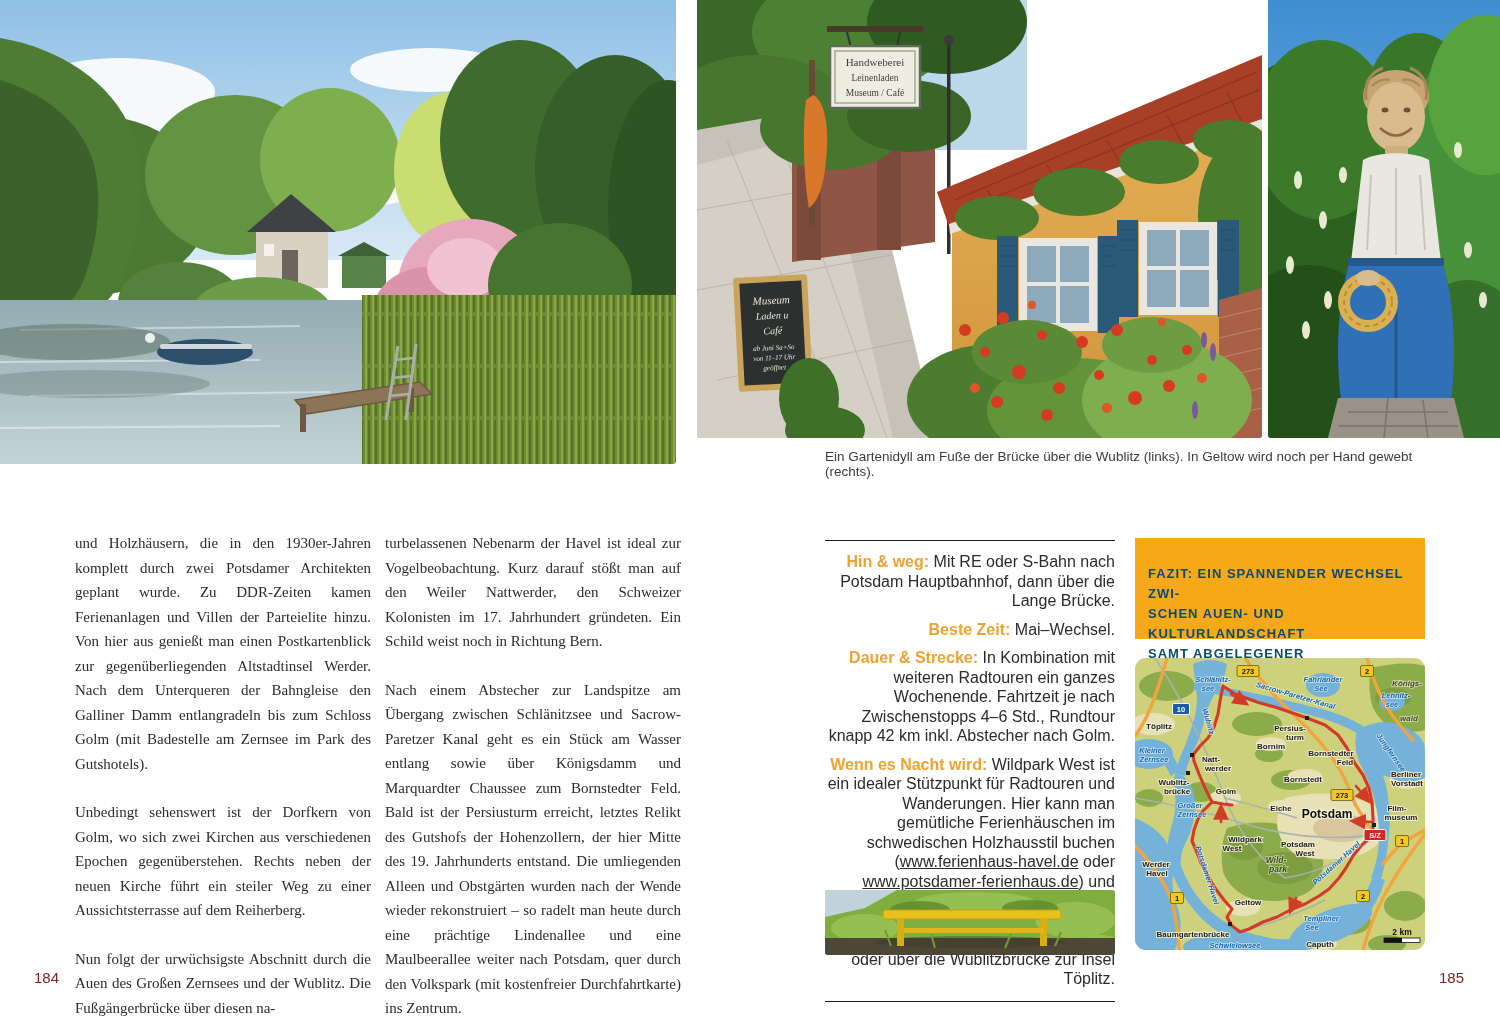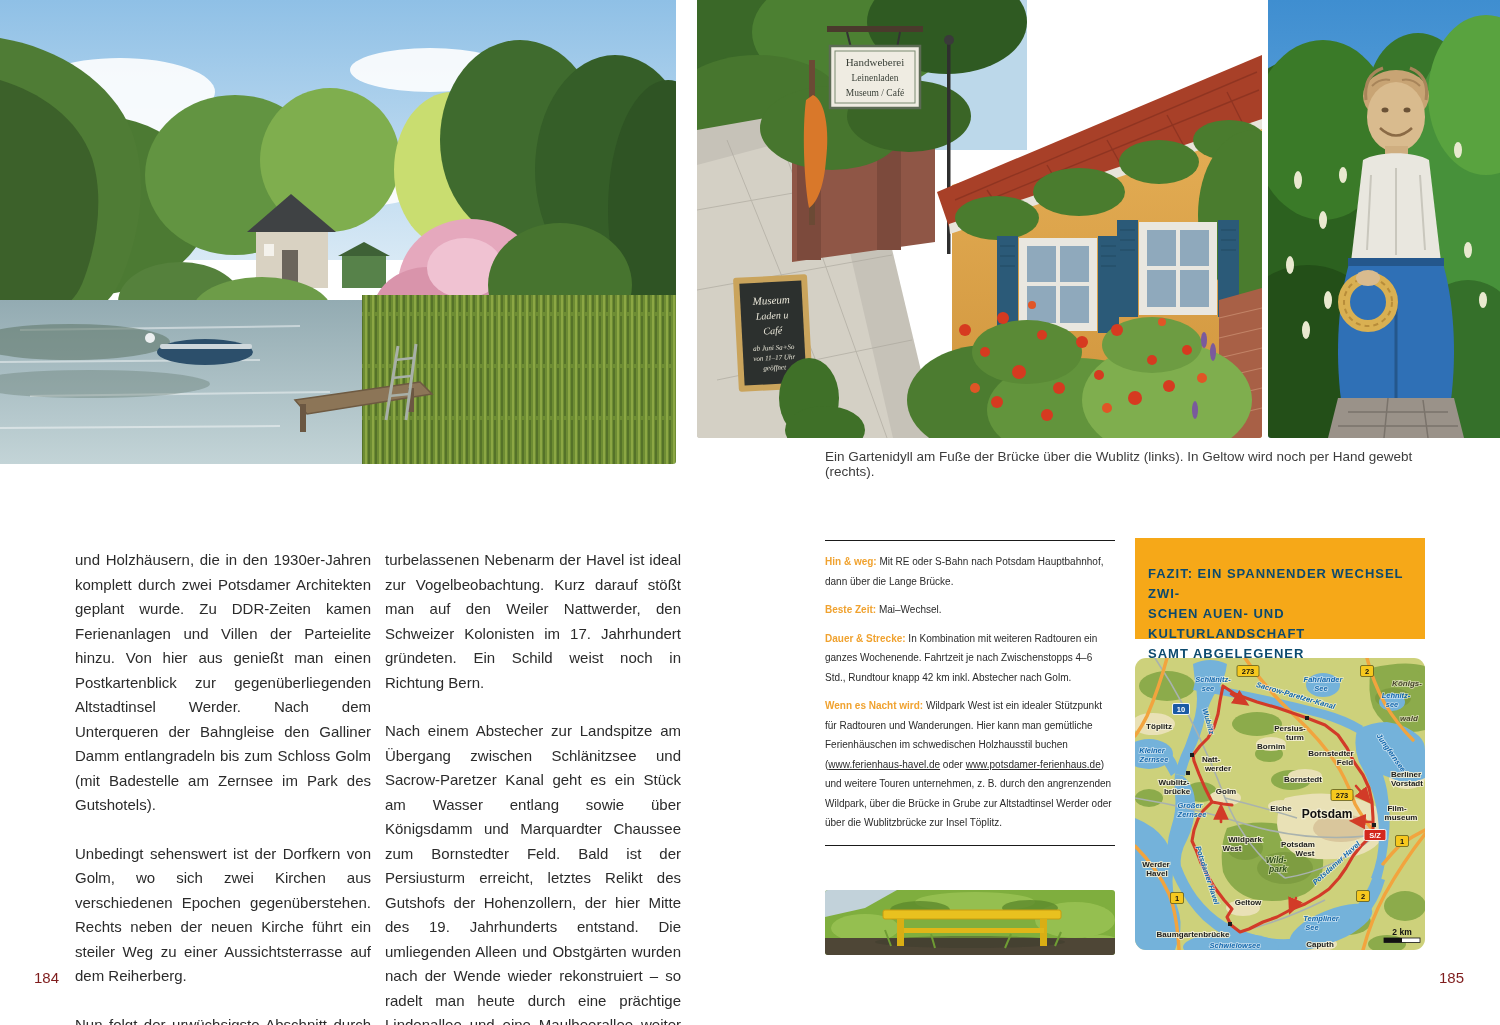--- a/index.html
+++ b/index.html
@@ -5,26 +5,26 @@
   html,body{margin:0;padding:0;background:#ffffff;}
   #page{position:relative;width:1500px;height:1025px;background:#fff;overflow:hidden;
         font-family:"Liberation Sans",sans-serif;color:#2b2b2b;}
   .photo{position:absolute;overflow:hidden;border-radius:3px;}
   .photo svg{display:block;width:100%;height:100%;}
 
   .caption{position:absolute;left:825px;top:449px;width:640px;font-size:13.5px;color:#3c3c3c;}
 
   .col{position:absolute;top:531px;width:296px;font-size:15px;line-height:24.5px;
        text-align:justify;color:#2b2b2b;}
-  .col p{margin:17px 0 24px 0;}
+  .col p{margin:0 0 24px 0;font-family:Liberation Serif, serif;}
   #col1{left:75px;} #col2{left:385px;}
 
   .infobox{position:absolute;left:825px;top:540px;width:290px;
            border-top:1.5px solid #1a1a1a;border-bottom:1.5px solid #1a1a1a;
-           padding:11px 0 12px 0;font-size:10px;line-height:19.5px;}
+           padding:11px 0 12px 0;font-size:16px;line-height:19.5px;text-align:right;}
   .ib-entry{margin:0 0 9px 0;}
   .ib-entry:last-child{margin-bottom:0;}
   .ib-label{color:#f0a22f;font-weight:bold;}
   .ib-link{text-decoration:underline;}
 
   .fazit{position:absolute;left:1135px;top:538px;width:290px;height:101px;box-sizing:border-box;
          background:#f6a818;padding:26px 14px 0 13px;}
   .fazit div{color:#0c4a6e;font-weight:bold;font-size:13px;line-height:20px;
              letter-spacing:1px;text-transform:uppercase;}
 

